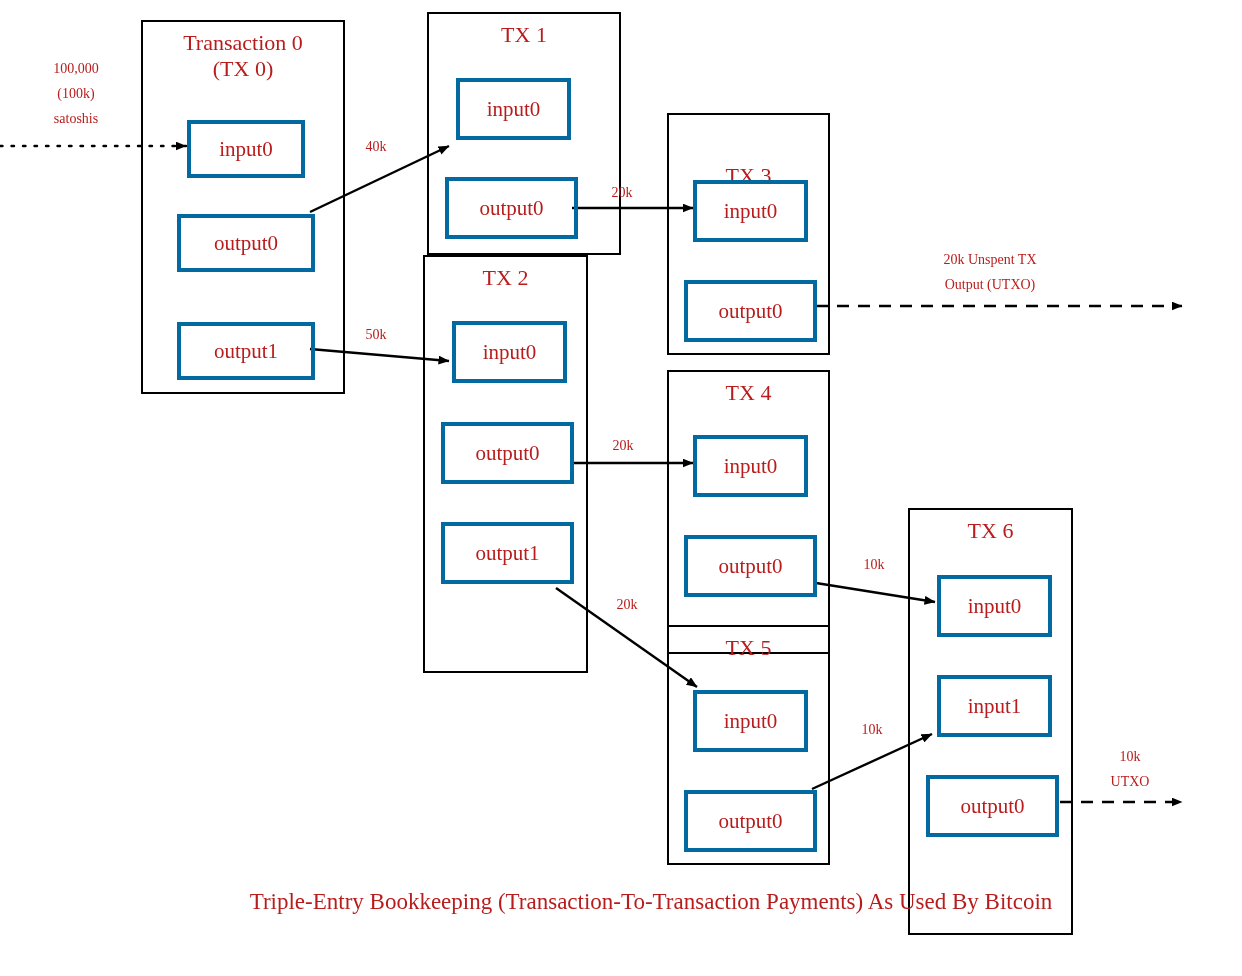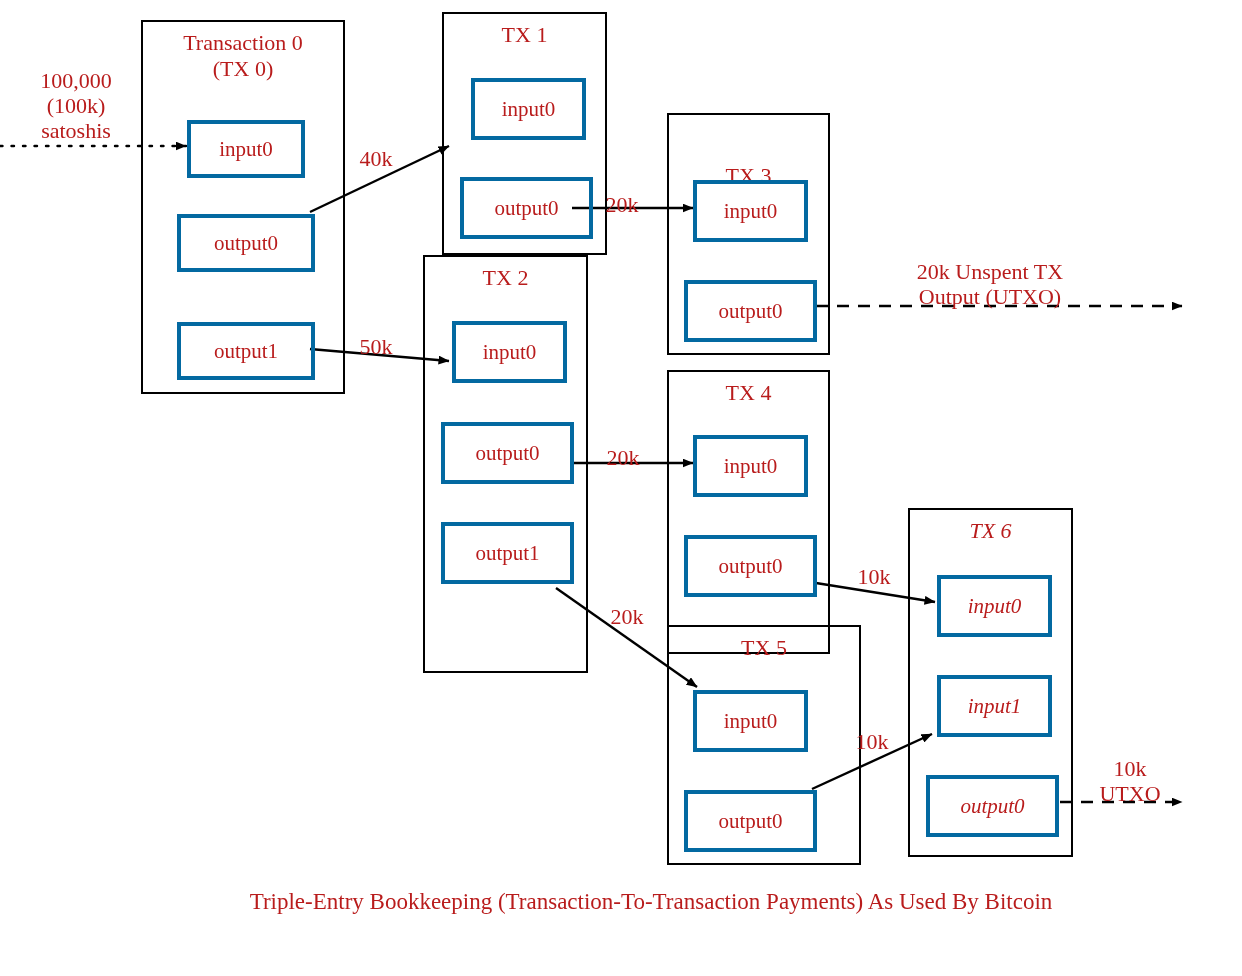--- a/index.html
+++ b/index.html
@@ -40,25 +40,24 @@
     box-sizing: border-box;
     display: flex;
     align-items: center;
     justify-content: center;
     font-size: 21px;
     background: transparent;
   }
   
   .label {
     position: absolute;
-    font-size: 22px;
+    font-size: 14px;
     line-height: 25px;
     white-space: pre-line;
     text-align: center;
-    margin-top: 12px;
   }
   .caption {
     position: absolute;
     left: 0;
     right: 0;
     text-align: center;
     font-size: 23px;
     margin-left: 28px;
   }
   svg.edges {
@@ -130,21 +129,21 @@
       <span>input0</span>
     </div>
     <div class="slot" style="left:34px; top:192px; width:138px; height:58px;">
       <span>output0</span>
     </div>
     <div class="slot" style="left:34px; top:300px; width:138px; height:58px;">
       <span>output1</span>
     </div>
   </div>
 
-  <div class="tx-box" style="left:442px; top:12px; width:165px; height:243px;">
+  <div class="tx-box" style="left:427px; top:12px; width:194px; height:243px;">
     <div class="tx-title" style="top:8px;">TX 1</div>
     <div class="slot" style="left:27px; top:64px; width:115px; height:62px;">
       <span>input0</span>
     </div>
     <div class="slot" style="left:16px; top:163px; width:133px; height:62px;">
       <span>output0</span>
     </div>
   </div>
 
   <div class="tx-box" style="left:423px; top:255px; width:165px; height:418px;">
@@ -173,31 +172,31 @@
   <div class="tx-box" style="left:667px; top:370px; width:163px; height:284px;">
     <div class="tx-title" style="top:8px;">TX 4</div>
     <div class="slot" style="left:24px; top:63px; width:115px; height:62px;">
       <span>input0</span>
     </div>
     <div class="slot" style="left:15px; top:163px; width:133px; height:62px;">
       <span>output0</span>
     </div>
   </div>
 
-  <div class="tx-box" style="left:667px; top:625px; width:194px; height:240px;">
+  <div class="tx-box" style="left:667px; top:625px; width:163px; height:240px;">
     <div class="tx-title" style="top:8px;">TX 5</div>
     <div class="slot" style="left:24px; top:63px; width:115px; height:62px;">
       <span>input0</span>
     </div>
     <div class="slot" style="left:15px; top:163px; width:133px; height:62px;">
       <span>output0</span>
     </div>
   </div>
 
-  <div class="tx-box" style="left:908px; top:508px; width:165px; height:349px;font-style:italic;">
+  <div class="tx-box" style="left:908px; top:508px; width:165px; height:427px;">
     <div class="tx-title" style="top:8px;">TX 6</div>
     <div class="slot" style="left:27px; top:65px; width:115px; height:62px;">
       <span>input0</span>
     </div>
     <div class="slot" style="left:27px; top:165px; width:115px; height:62px;">
       <span>input1</span>
     </div>
     <div class="slot" style="left:16px; top:265px; width:133px; height:62px;">
       <span>output0</span>
     </div>

